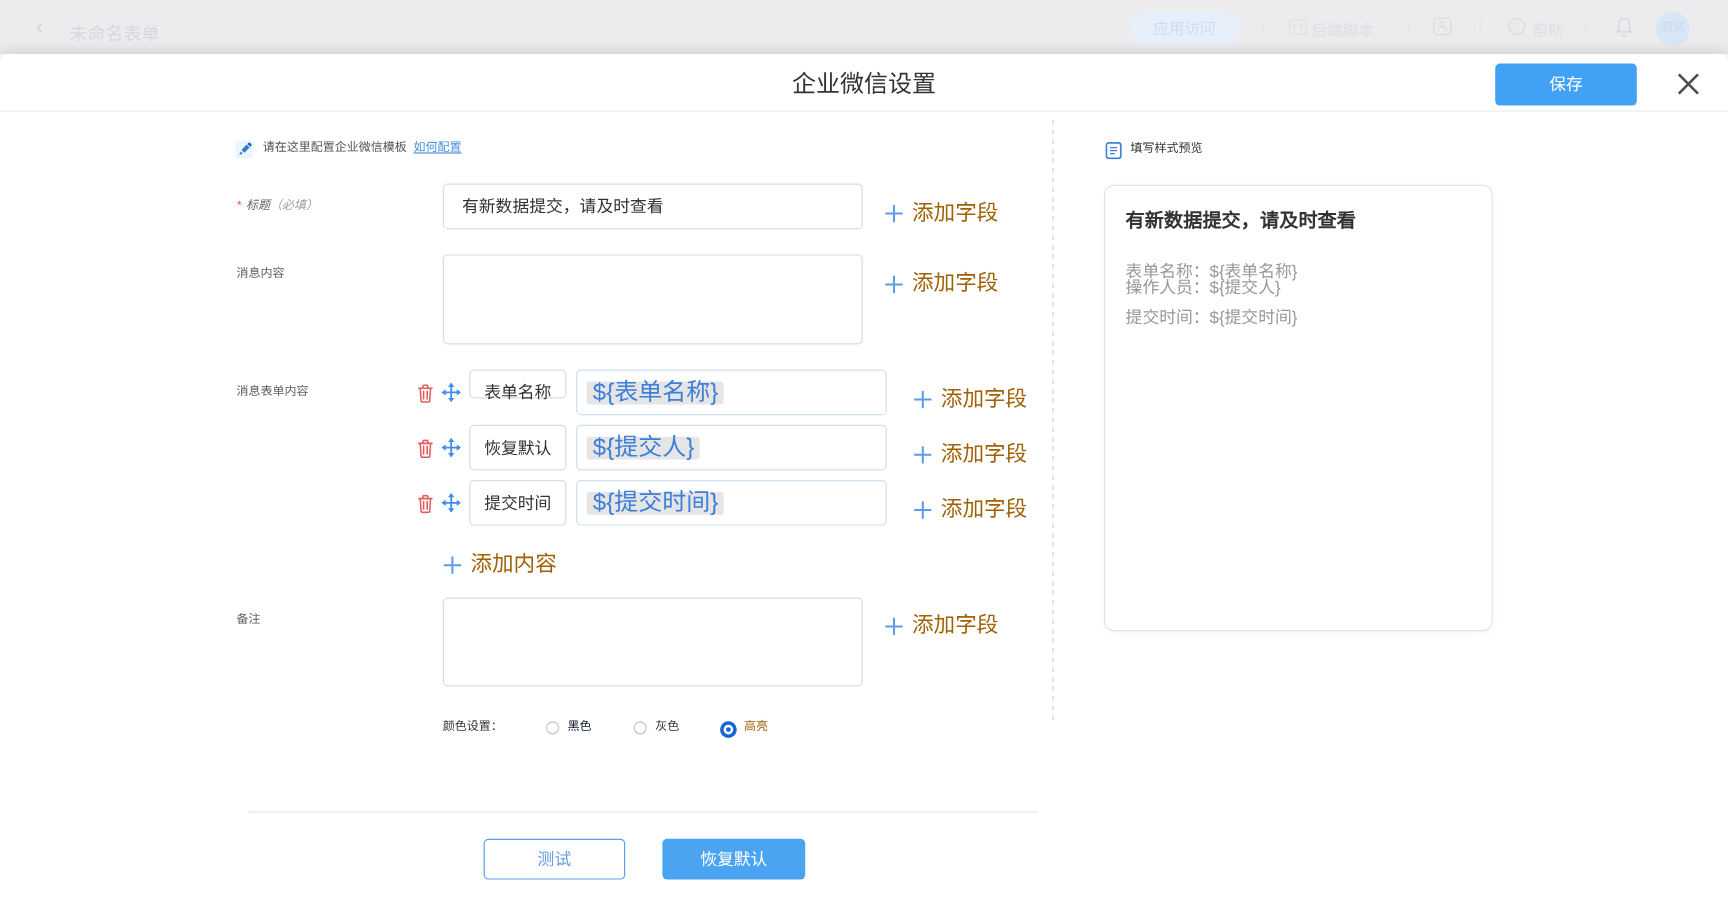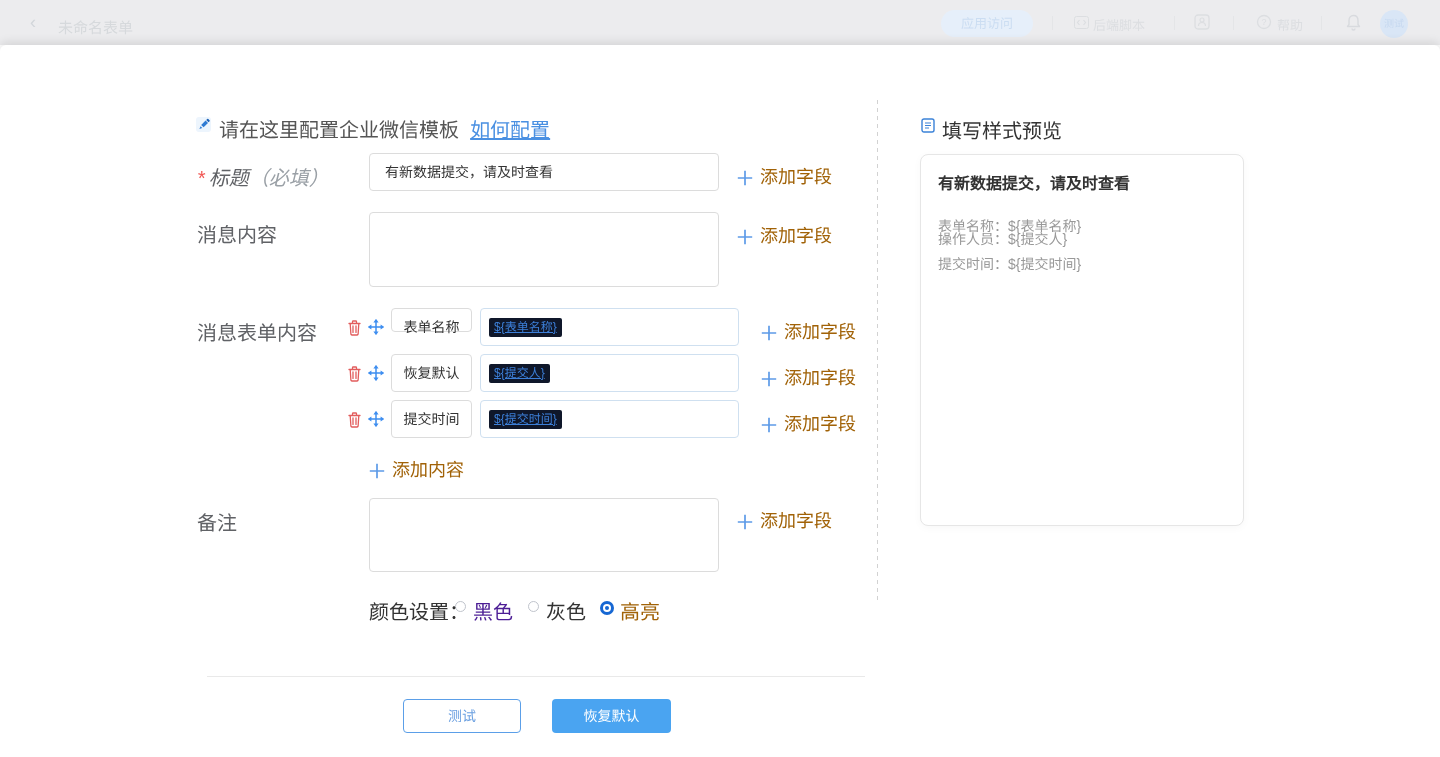--- a/index.html
+++ b/index.html
@@ -11,27 +11,27 @@
   .nav-pill { position:absolute; left:941px; top:10px; width:92px; height:27px; border-radius:14px; background:#e6effa; color:#cbddf2; font-size:13px; text-align:center; line-height:27px; }
   .nav-item { position:absolute; top:15px; color:#dcdee1; font-size:13px; }
   .nav-sep { position:absolute; top:16px; width:1px; height:14px; background:#e4e5e7; }
   .nav-avatar { position:absolute; left:1380px; top:10px; width:28px; height:28px; border-radius:50%; background:#d9e6f6; color:#c6d8ef; font-size:10px; text-align:center; line-height:28px; }
   .modal { position:absolute; left:0; top:45px; width:1440px; height:712px; background:#fff; border-radius:6px 6px 0 0; box-shadow:0 -3px 10px rgba(0,0,0,0.10); }
   .mhead { position:absolute; left:0; top:0; width:1440px; height:48px; border-bottom:1px solid #ebebeb; }
   .mtitle { position:absolute; left:0; top:2px; width:1440px; text-align:center; line-height:48px; font-size:20px; color:#333; }
   .savebtn { position:absolute; left:1246px; top:8px; width:118px; height:35px; background:#41a2f5; border-radius:4px; color:#fff; font-size:14px; text-align:center; line-height:35px; }
   .closex { position:absolute; left:1396px; top:14px; width:22px; height:22px; }
   
-  .label { position:absolute; color:#606266; font-size:20px; }
+  .label { position:absolute; color:#606266; font-size:10px; }
   .lite { color:#9aa0a6; }
   .star { color:#f15653; margin-right:4px; }
   .inp { position:absolute; border:1px solid #dcdcdc; border-radius:4px; background:#fff; font-size:14px; color:#333; }
   .addf { position:absolute; font-size:18px; color:#a16207; }
   .plus { display:inline-block; vertical-align:-3px; margin-right:7px; }
-  .chip { display:inline-block; background:#0f172a; color:#3c7fd8; padding:0 5px; font-size:12px; border-radius:2px; line-height:19px; vertical-align:middle; margin-top:-2px;text-decoration:underline; }
+  .chip { display:inline-block; background:#e5e5e5; color:#3c7fd8; padding:0 5px; font-size:20px; border-radius:2px; line-height:19px; vertical-align:middle; margin-top:-2px; }
   .link { color:#4a90e2; text-decoration:underline; }
   .dashline { position:absolute; left:877px; top:55px; height:502px; width:1px; background:repeating-linear-gradient(180deg,#d2d2d2 0 4px,transparent 4px 8px); }
   .divider { position:absolute; left:207px; top:631px; width:658px; height:1px; background:#e9e9e9; }
   .testbtn { position:absolute; left:403px; top:654px; width:118px; height:34px; border:1px solid #5b9fe8; border-radius:4px; color:#6a9fe0; font-size:14px; text-align:center; line-height:32px; background:#fff; }
   .resetbtn { position:absolute; left:552px; top:654px; width:119px; height:34px; background:#4aa4f1; border-radius:4px; color:#fff; font-size:14px; text-align:center; line-height:34px; }
   
   .pcard { position:absolute; left:920px; top:109px; width:324px; height:372px; border:1px solid #e6e6e6; border-radius:8px; background:#fff; box-shadow:0 2px 8px rgba(0,0,0,0.03); }
   .ptitle { position:absolute; left:17px; top:15px; font-size:16px; font-weight:bold; color:#333; }
   .pline { position:absolute; left:17px; font-size:14px; color:#999; }
 </style>
@@ -59,20 +59,27 @@
       <text x="8" y="11" font-size="9" fill="#dcdee1" text-anchor="middle" font-family="Liberation Sans">?</text>
     </svg>
     <div class="nav-item" style="left:1277px;">帮助</div>
     <div class="nav-sep" style="left:1321px;"></div>
     <svg style="position:absolute;left:1346px;top:14px;" width="15" height="17" viewBox="0 0 15 17">
       <path d="M7.5 1.5 C4.6 1.5 3 3.8 3 6.5 L3 10.5 L1.5 12.5 L13.5 12.5 L12 10.5 L12 6.5 C12 3.8 10.4 1.5 7.5 1.5 Z M6 14.5 A1.5 1.5 0 0 0 9 14.5" stroke="#d8dade" stroke-width="1.4" fill="none" stroke-linejoin="round"></path>
     </svg>
     <div class="nav-avatar">测试</div>
   </div>
   <div class="modal">
+    <div class="mhead">
+      <div class="mtitle">企业微信设置</div>
+      <div class="savebtn">保存</div>
+      <svg class="closex" viewBox="0 0 22 22">
+        <path d="M3 3 L19 19 M19 3 L3 19" stroke="#4d4d4d" stroke-width="2.2" fill="none"></path>
+      </svg>
+    </div>
 
     <div style="position:absolute; left:196px; top:72px; width:15px; height:15px; background:#edf5fd; border-radius:3px;">
       <svg width="15" height="15" viewBox="0 0 15 15">
         <path d="M5.2 7.9 L9.6 3.5 L12 5.9 L7.6 10.3 Z" fill="#2f7bd3"></path>
         <path d="M10.2 2.9 L11.2 1.9 Q11.7 1.4 12.3 2 L13.5 3.2 Q14.1 3.8 13.6 4.3 L12.6 5.3 Z" fill="#1e62b5"></path>
         <path d="M4.6 9.2 L6.3 10.9 L3.4 12.1 Z" fill="#2f7bd3"></path>
       </svg>
     </div>
     <div class="label" style="left:219px; top:69px; color:#555;">请在这里配置企业微信模板&nbsp; <span class="link">如何配置</span></div>
 
@@ -123,21 +130,21 @@
       <path d="M8 2.5 V13.5 M2.5 8 H13.5" stroke="#3e8ef0" stroke-width="1.5" fill="none"></path>
       <path d="M8 -0.2 L10.6 3.4 H5.4 Z M8 16.2 L5.4 12.6 H10.6 Z M-0.2 8 L3.4 5.4 V10.6 Z M16.2 8 L12.6 10.6 V5.4 Z" fill="#3e8ef0"></path>
     </svg>
     <div class="inp" style="left:391px; top:355px; width:81px; height:38px; line-height:36px; text-align:center;">提交时间</div>
     <div class="inp" style="left:480px; top:355px; width:259px; height:38px; line-height:36px; padding-left:8px; border-color:#cfe0f0;"><span class="chip">${提交时间}</span></div>
     <div class="addf" style="left:761px; top:364px;"><svg class="plus" width="16" height="16" viewBox="0 0 16 16">
         <path d="M8 0.8 V15.2 M0.8 8 H15.2" stroke="#5d9be8" stroke-width="1.7"></path>
       </svg>添加字段</div>
 
     <div style="position:absolute; left:455px; top:556px; width:11px; height:11px; border:1.5px solid #c0c4cc; border-radius:50%; background:#fff;"></div>
-    <div class="label" style="left:473px; top:551px; color:#4c1d95;">黑色</div>
+    <div class="label" style="left:473px; top:551px; color:#0f172a;">黑色</div>
     <div style="position:absolute; left:528px; top:556px; width:11px; height:11px; border:1.5px solid #c0c4cc; border-radius:50%; background:#fff;"></div>
     <div class="label" style="left:546px; top:551px; color:#333;">灰色</div>
     <div style="position:absolute; left:600px; top:556px; width:14px; height:14px; border-radius:50%; background:#1667d3;">
       <div style="position:absolute; left:3px; top:3px; width:8px; height:8px; border-radius:50%; background:#fff;"></div>
       <div style="position:absolute; left:5px; top:5px; width:4px; height:4px; border-radius:50%; background:#1667d3;"></div>
     </div>
     <div class="label" style="left:620px; top:551px; color:#a16207;">高亮</div>
     <div class="addf" style="left:369px; top:410px;"><svg class="plus" width="16" height="16" viewBox="0 0 16 16">
         <path d="M8 0.8 V15.2 M0.8 8 H15.2" stroke="#5d9be8" stroke-width="1.7"></path>
       </svg>添加内容</div>

